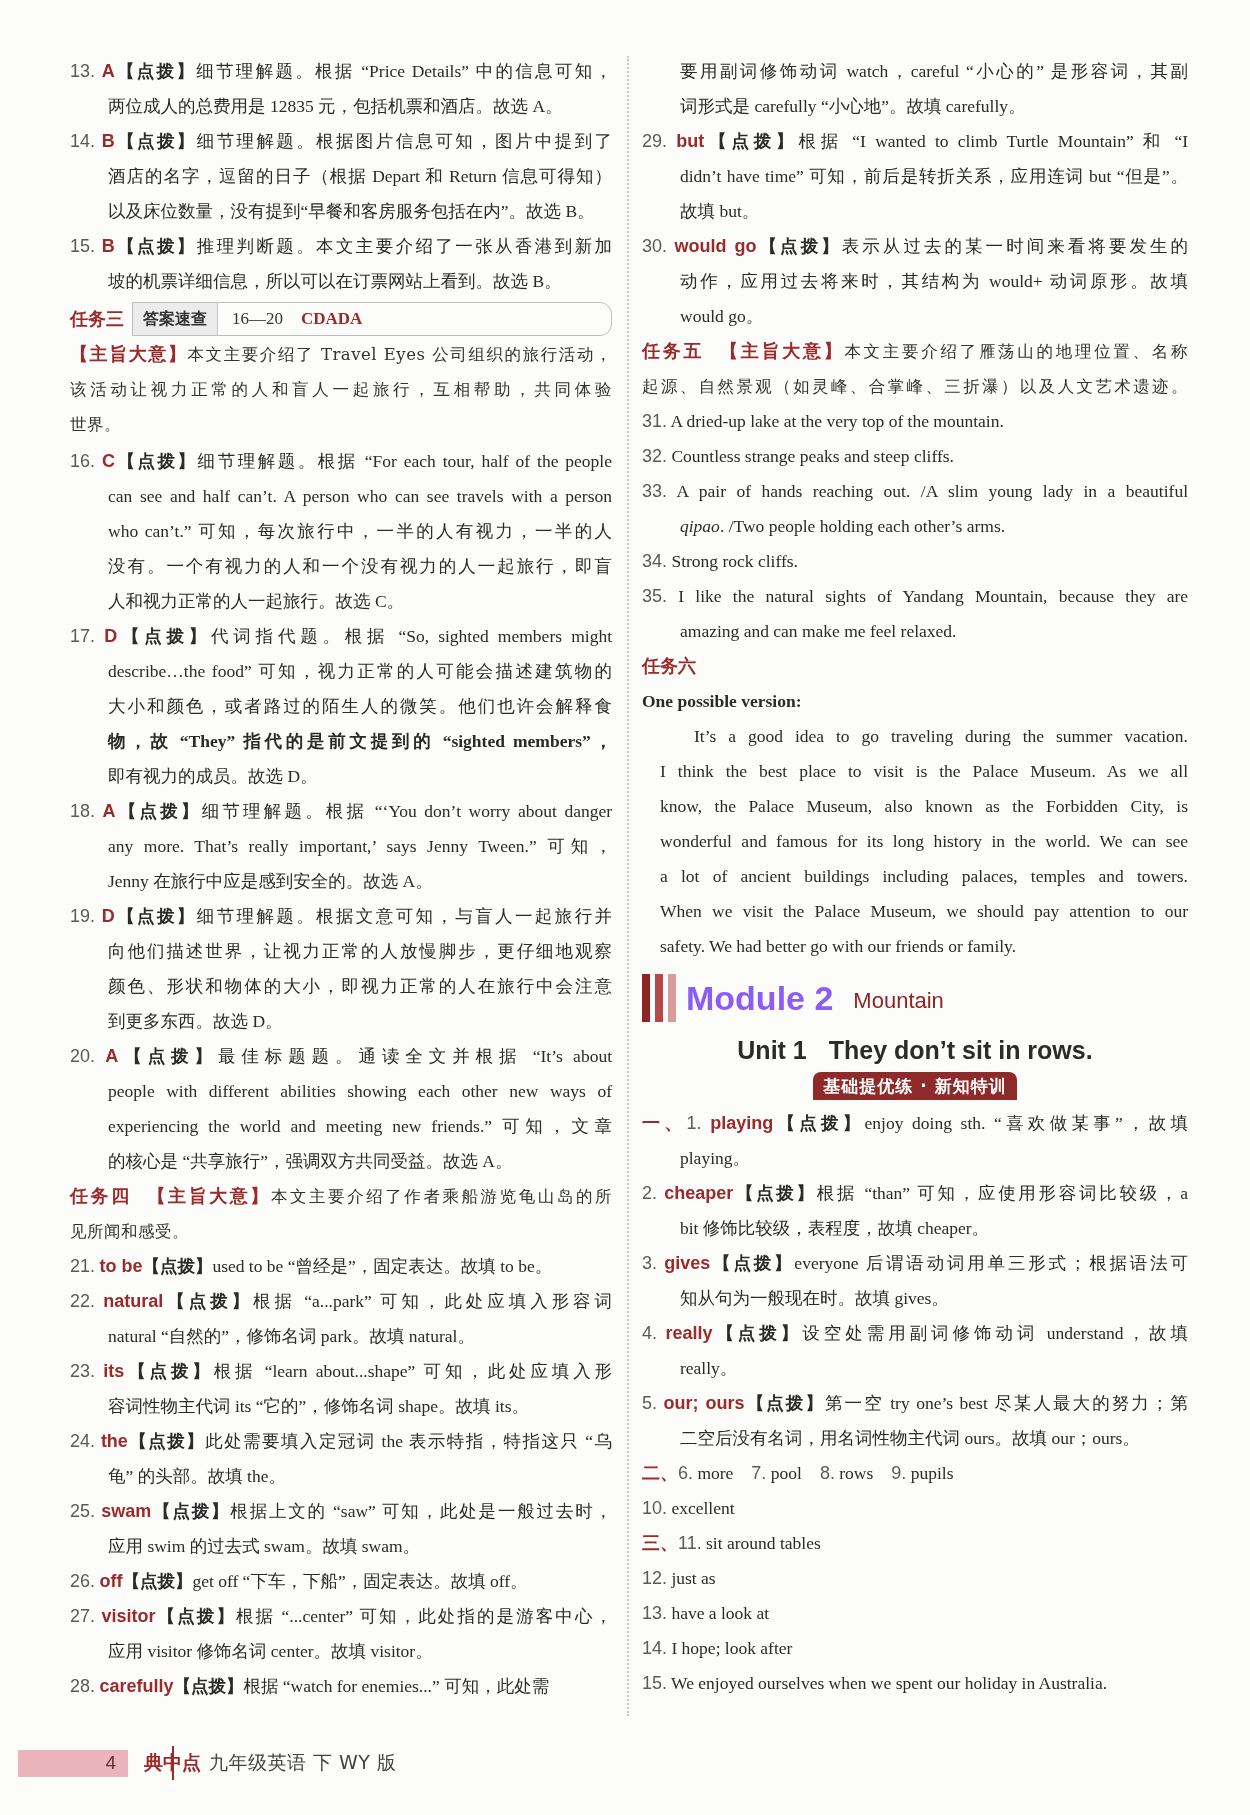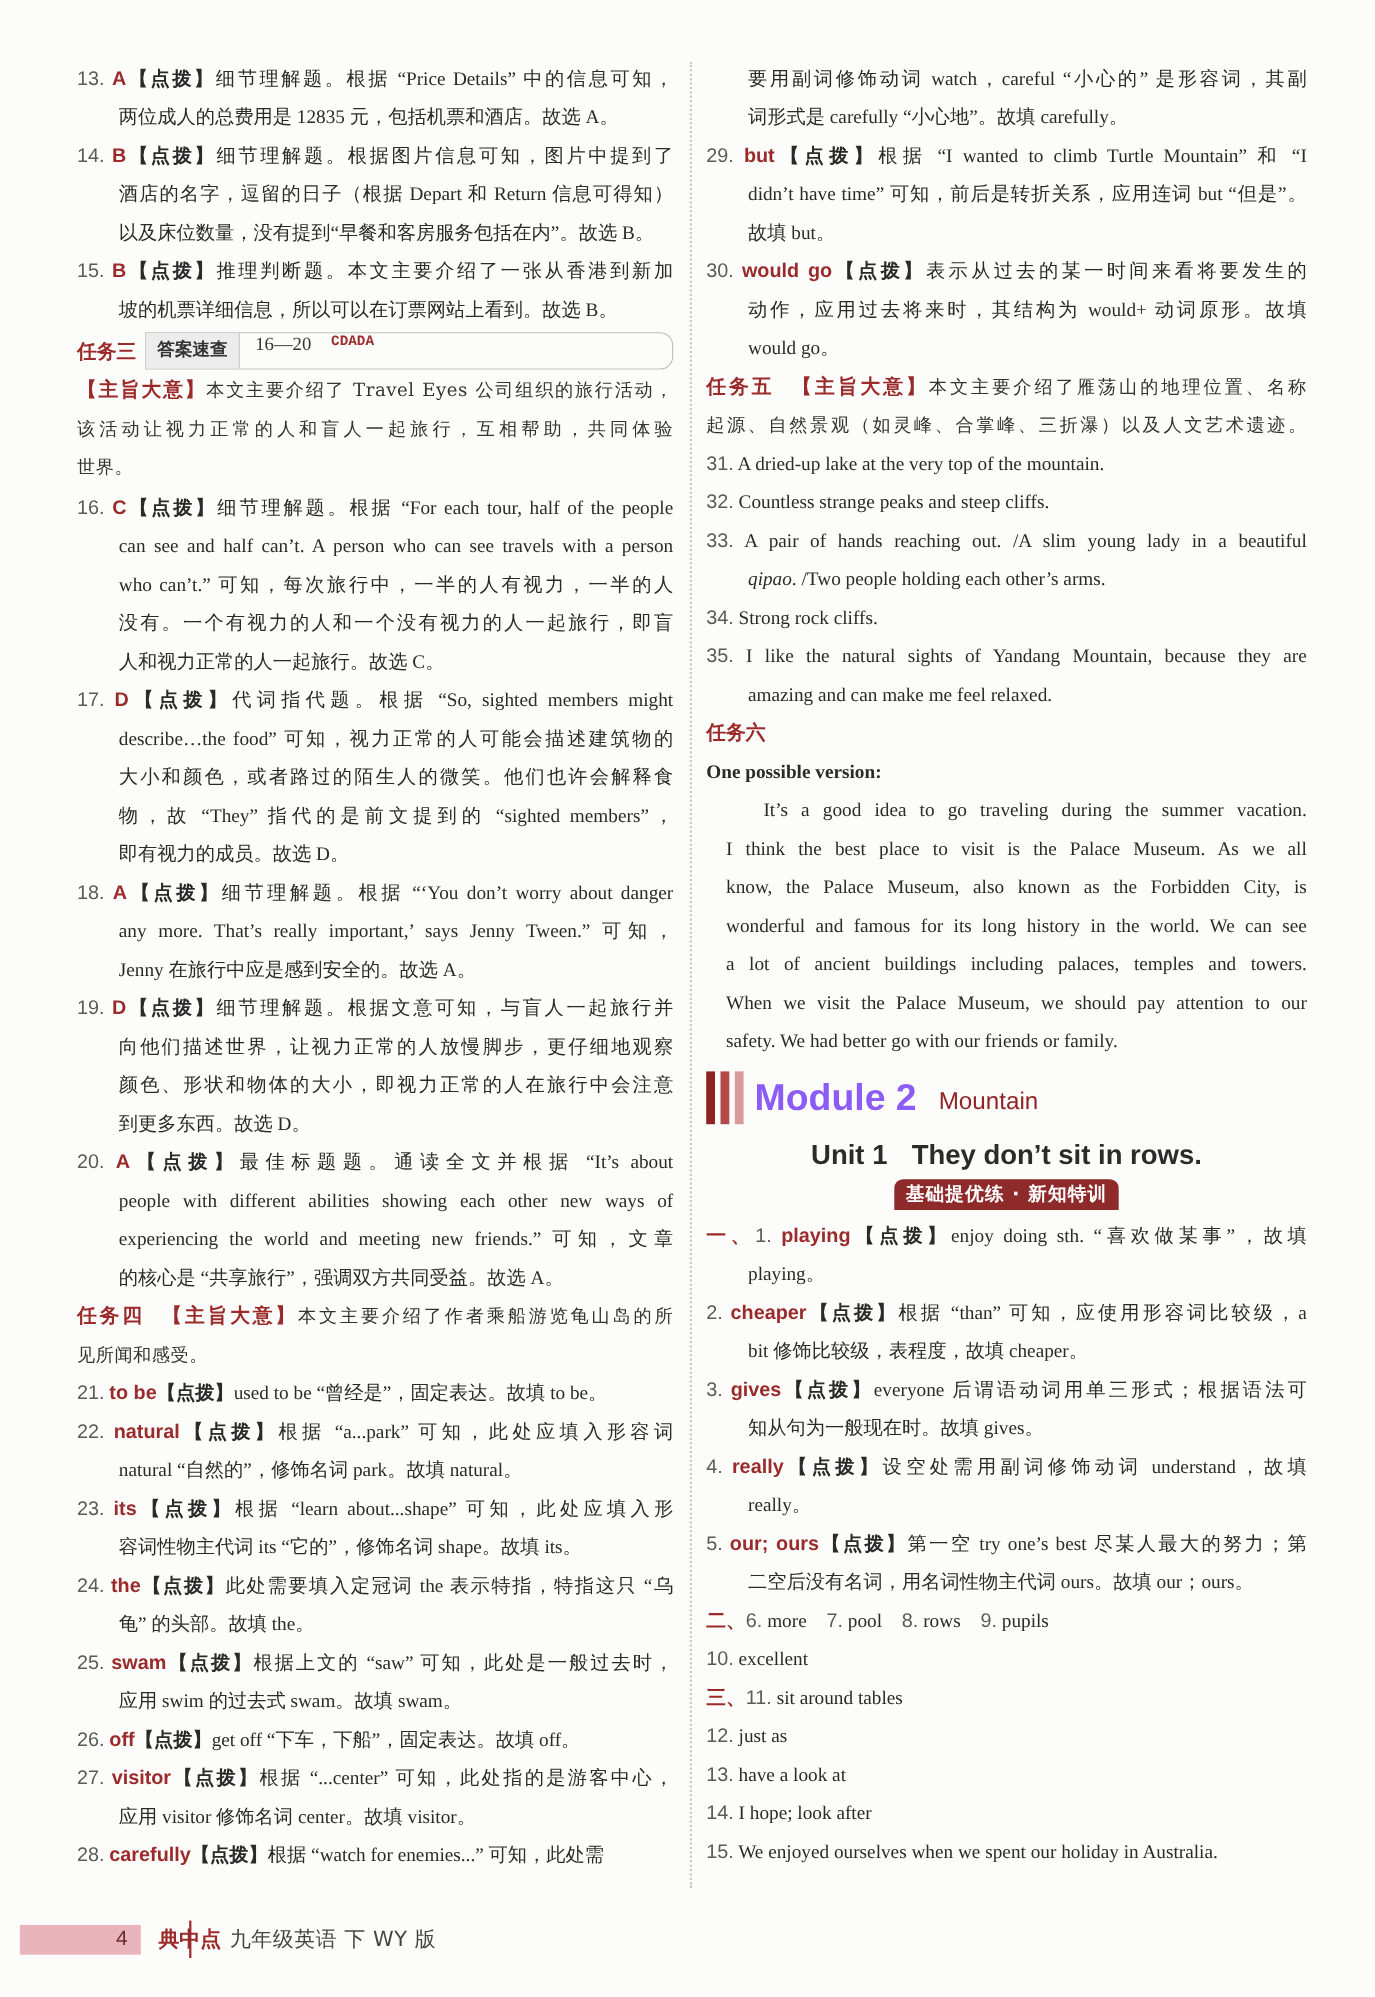--- a/index.html
+++ b/index.html
@@ -17,24 +17,24 @@
     .num { font-family: "Liberation Sans", "DejaVu Sans", sans-serif; font-weight: normal; color: #5a5a5a; font-size: 18px; }
     .ans { font-family: "Liberation Sans", "DejaVu Sans", sans-serif; font-weight: bold; color: #9b2a2a; font-size: 18px; }
     .tag { font-family: "Liberation Sans", "DejaVu Sans", sans-serif; font-weight: bold; color: #2a2a2a; font-size: 17.5px; }
     .red-sans { font-family: "Liberation Sans", "DejaVu Sans", sans-serif; font-weight: bold; color: #9b2a2a; font-size: 18px; }
     .hand { font-family: "DejaVu Serif", serif; font-size: 16.5px; letter-spacing: 0.5px; color: #333; }
     .bold-serif { font-weight: bold; font-size: 17.5px; }
     .ital { font-style: italic; }
 
     .task-row { display: flex; align-items: center; height: 36px; margin-top: 2px; }
     .task-label { font-family: "Liberation Sans", "DejaVu Sans", sans-serif; font-weight: bold; color: #9b2a2a; font-size: 18px; margin-right: 8px; }
-    .quick-box { flex: 1; display: flex; height: 34px; border: 1px solid #bdbdbd; border-radius: 0 12px 12px 0; }
+    .quick-box { flex: 1; display: flex; align-items: center; height: 34px; border: 1px solid #bdbdbd; border-radius: 0 12px 12px 0; }
     .quick-title { font-family: "Liberation Sans", "DejaVu Sans", sans-serif; font-weight: bold; font-size: 16px; color: #333; background: #ececec; height: 32px; line-height: 32px; padding: 0 10px; border-right: 1px solid #c8c8c8; }
     .quick-range { margin-left: 14px; font-size: 17px; color: #333; }
-    .quick-ans { margin-left: 18px; font-family: Liberation Mono, monospace; font-weight: bold; color: #9b2a2a; font-size: 13px; }
+    .quick-ans { margin-left: 18px; font-family: Liberation Serif, serif; font-weight: bold; color: #9b2a2a; font-size: 17px; }
 
     .module-head { display: flex; align-items: center; height: 56px; margin-top: 6px; }
     .bars { display: flex; gap: 5px; margin-right: 10px; }
     .bars span { display: block; width: 8px; height: 48px; }
     .module-title { font-family: "Liberation Sans", "DejaVu Sans", sans-serif; font-weight: bold; font-size: 34px; color: #8b5cf6; }
     .module-sub { font-family: "Liberation Sans", "DejaVu Sans", sans-serif; font-size: 22px; color: #8e2424; margin-left: 20px; margin-top: 6px; }
     .unit-title { font-family: "Liberation Sans", "DejaVu Sans", sans-serif; font-weight: bold; font-size: 25px; color: #2b2b2b; text-align: center; height: 44px; line-height: 44px; margin-top: 2px; }
     .unit-title .gap { display: inline-block; width: 22px; }
     .banner-wrap { text-align: center; height: 32px; margin-bottom: 2px; }
     .banner { display: inline-block; background: #8e2a2a; color: #fff; font-family: "DejaVu Sans", sans-serif; font-weight: bold; font-size: 17px; height: 28px; line-height: 28px; padding: 0 10px; border-radius: 8px 8px 0 0; letter-spacing: 1px; }
@@ -90,21 +90,21 @@
           <div class="line"><span class="num">16.</span> <span class="ans">C</span><span class="tag">【点拨】</span><span>细节理解题。根据 “For each tour, half of the people</span></div>
           <div class="line" style="padding-left: 38px;"><span>can see and half can’t. A person who can see travels with a person</span></div>
           <div class="line" style="padding-left: 38px;"><span>who can’t.” 可知，每次旅行中，一半的人有视力，一半的人</span></div>
           <div class="line" style="padding-left: 38px;"><span>没有。一个有视力的人和一个没有视力的人一起旅行，即盲</span></div>
           <div class="line last" style="padding-left: 38px;"><span>人和视力正常的人一起旅行。故选 C。</span></div>
         </div>
         <div class="item">
           <div class="line"><span class="num">17.</span> <span class="ans">D</span><span class="tag">【点拨】</span><span>代词指代题。根据 “So, sighted members might</span></div>
           <div class="line" style="padding-left: 38px;"><span>describe…the food” 可知，视力正常的人可能会描述建筑物的</span></div>
           <div class="line" style="padding-left: 38px;"><span>大小和颜色，或者路过的陌生人的微笑。他们也许会解释食</span></div>
-          <div class="line" style="padding-left: 38px;"><span>物，故 “They” 指代的是前文提到的 “sighted members”，</span></div>
+          <div class="line" style="padding-left: 38px; font-weight: bold;"><span>物，故 “They” 指代的是前文提到的 “sighted members”，</span></div>
           <div class="line last" style="padding-left: 38px;"><span>即有视力的成员。故选 D。</span></div>
         </div>
         <div class="item">
           <div class="line"><span class="num">18.</span> <span class="ans">A</span><span class="tag">【点拨】</span><span>细节理解题。根据 “‘You don’t worry about danger</span></div>
           <div class="line" style="padding-left: 38px;"><span>any more. That’s really important,’ says Jenny Tween.” 可知，</span></div>
           <div class="line last" style="padding-left: 38px;"><span>Jenny 在旅行中应是感到安全的。故选 A。</span></div>
         </div>
         <div class="item">
           <div class="line"><span class="num">19.</span> <span class="ans">D</span><span class="tag">【点拨】</span><span>细节理解题。根据文意可知，与盲人一起旅行并</span></div>
           <div class="line" style="padding-left: 38px;"><span>向他们描述世界，让视力正常的人放慢脚步，更仔细地观察</span></div>

